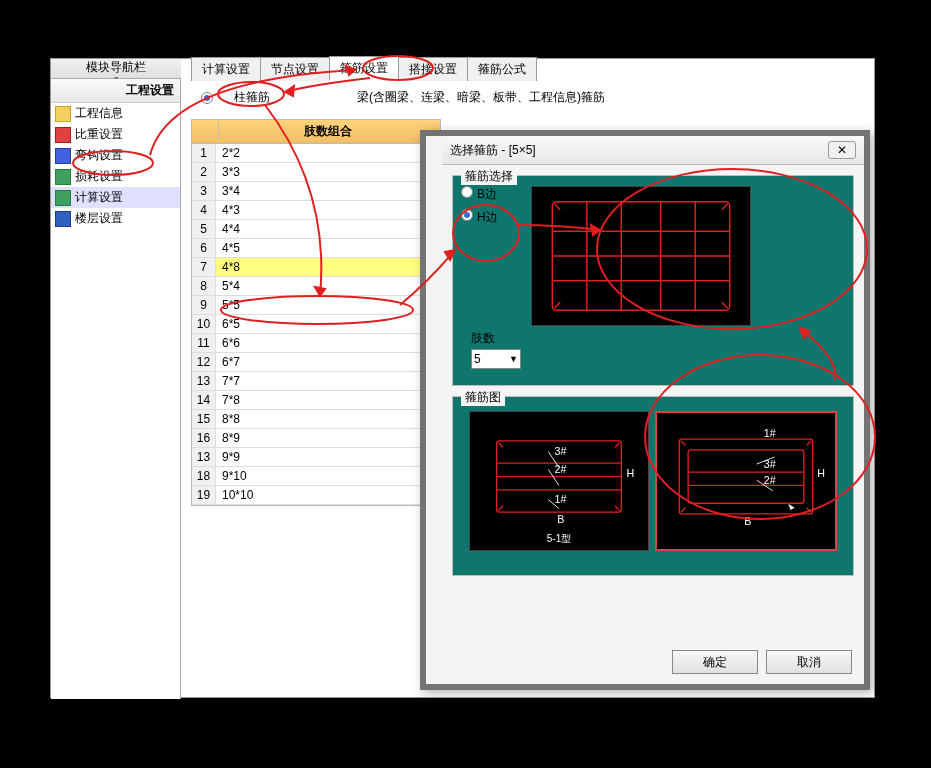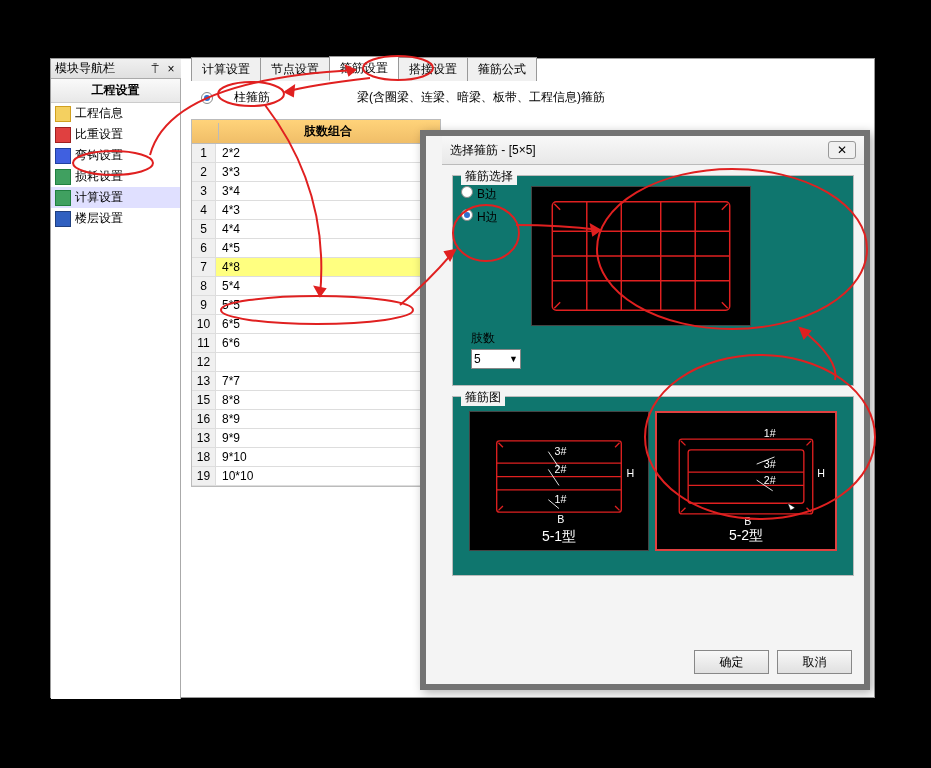--- a/index.html
+++ b/index.html
@@ -1,28 +1,28 @@
 <!DOCTYPE html>
 <html><head>
 <meta charset="utf-8">
 <style>
 * { box-sizing: border-box; margin: 0; padding: 0; font-family: "Microsoft YaHei", SimSun, sans-serif; font-size: 12px; }
 body { background: #000; width: 931px; height: 768px; position: relative; overflow: hidden; }
 
 .main-panel { position: absolute; left: 50px; top: 58px; width: 825px; height: 640px; background: #fff; border: 1px solid #999; }
 
 
-.nav-header { position: absolute; left: 0; top: 0; width: 130px; height: 20px; background: linear-gradient(#f0f0f0,#e0e0e0); border-bottom: 1px solid #aaa; display: flex; align-items: center; padding: 0 4px; }
+.nav-header { position: absolute; left: 0; top: 0; width: 130px; height: 20px; background: linear-gradient(#f0f0f0,#e0e0e0); border-bottom: 1px solid #aaa; display: flex; align-items: center; padding: 0 4px; flex-direction: column; }
 .nav-header .title { flex: 1; }
 .nav-pin { width: 12px; text-align: center; cursor: pointer; }
 .nav-close { width: 12px; text-align: center; cursor: pointer; margin-left: 4px; }
 
 
 .nav-tree { position: absolute; left: 0; top: 20px; width: 130px; height: 620px; border-right: 1px solid #aaa; background: #fff; }
-.nav-section-title { background: linear-gradient(#fafafa,#e8e8e8); border-bottom: 1px solid #ccc; padding: 3px 6px; text-align: center; font-weight: bold; }
+.nav-section-title { background: linear-gradient(#fafafa,#e8e8e8); border-bottom: 1px solid #ccc; padding: 3px 6px; text-align: right; font-weight: bold; }
 .nav-item { display: flex; align-items: center; padding: 2px 4px; cursor: pointer; }
 .nav-item.selected { background: #e0e0ff; }
 .nav-icon { width: 16px; height: 16px; margin-right: 4px; display: inline-block; }
 .nav-icon.folder { background: #f4d060; border: 1px solid #d0a020; }
 .nav-icon.red { background: #e04040; border: 1px solid #a02020; }
 .nav-icon.blue { background: #4060e0; border: 1px solid #2040a0; }
 .nav-icon.green { background: #40a060; border: 1px solid #208040; }
 .nav-icon.book { background: #3060c0; border: 1px solid #204080; }
 
 
@@ -63,24 +63,24 @@
 .preview-big svg { width: 100%; height: 100%; }
 
 .limbs-label { margin: 4px 0 2px 10px; }
 .limbs-select { margin: 0 0 8px 10px; width: 50px; height: 20px; border: 1px solid #888; background: #fff; padding: 0 2px; cursor: pointer; display: inline-flex; align-items: center; justify-content: space-between; }
 .limbs-select .arrow { font-size: 9px; }
 
 .preview-row { display: flex; gap: 6px; margin: 4px 8px; }
 .preview-small { flex: 1; height: 140px; background: #000; border: 1px solid #444; position: relative; cursor: pointer; }
 .preview-small.selected { border: 2px solid #e04040; }
 .preview-small svg { width: 100%; height: 100%; }
-.preview-caption { text-align: center; color: #fff; position: absolute; bottom: 4px; left: 0; right: 0; font-size: 14px; }
+.preview-caption { text-align: center; color: #fff; position: absolute; bottom: 4px; left: 0; right: 0; font-size: 10px; }
 
 .dlg-buttons { position: absolute; bottom: 10px; right: 12px; display: flex; gap: 8px; }
-.btn { width: 75px; height: 24px; border: 1px solid #888; background: linear-gradient(#f8f8f8,#e0e0e0); cursor: pointer; text-align: center; line-height: 22px; }
+.btn { width: 86px; height: 24px; border: 1px solid #888; background: linear-gradient(#f8f8f8,#e0e0e0); cursor: pointer; text-align: center; line-height: 22px; }
 
 
 .anno { position: absolute; pointer-events: none; z-index: 50; }
 </style>
 </head>
 <body>
 
 <div class="main-panel">
 
   <div class="nav-header">
@@ -180,24 +180,29 @@
         <div class="grid-row">
           <div class="num">10</div>
           <div class="val">6*5</div>
         </div>
         <div class="grid-row">
           <div class="num">11</div>
           <div class="val">6*6</div>
         </div>
         <div class="grid-row">
           <div class="num">12</div>
+          <div class="val">6*7</div>
         </div>
         <div class="grid-row">
           <div class="num">13</div>
           <div class="val">7*7</div>
+        </div>
+        <div class="grid-row">
+          <div class="num">14</div>
+          <div class="val">7*8</div>
         </div>
         <div class="grid-row">
           <div class="num">15</div>
           <div class="val">8*8</div>
         </div>
         <div class="grid-row">
           <div class="num">16</div>
           <div class="val">8*9</div>
         </div>
         <div class="grid-row">
@@ -301,21 +306,20 @@
             <text x="120" y="68">2#</text>
             <text x="180" y="60">H</text>
             <text x="98" y="114">B</text>
           </g>
           <g stroke="#fff" stroke-width="1">
             <line x1="112" y1="46" x2="132" y2="38"></line>
             <line x1="112" y1="64" x2="130" y2="76"></line>
           </g>
           <path d="M155 95 l-8 -5 l3 8 z" fill="#fff" stroke="#000" stroke-width="0.5"></path>
         </svg>
-        <div class="preview-caption">5-2型</div>
       </div>
     </div>
   </div>
 
   <div class="dlg-buttons">
     <div class="btn">确定</div>
     <div class="btn">取消</div>
   </div>
 </div>
 

